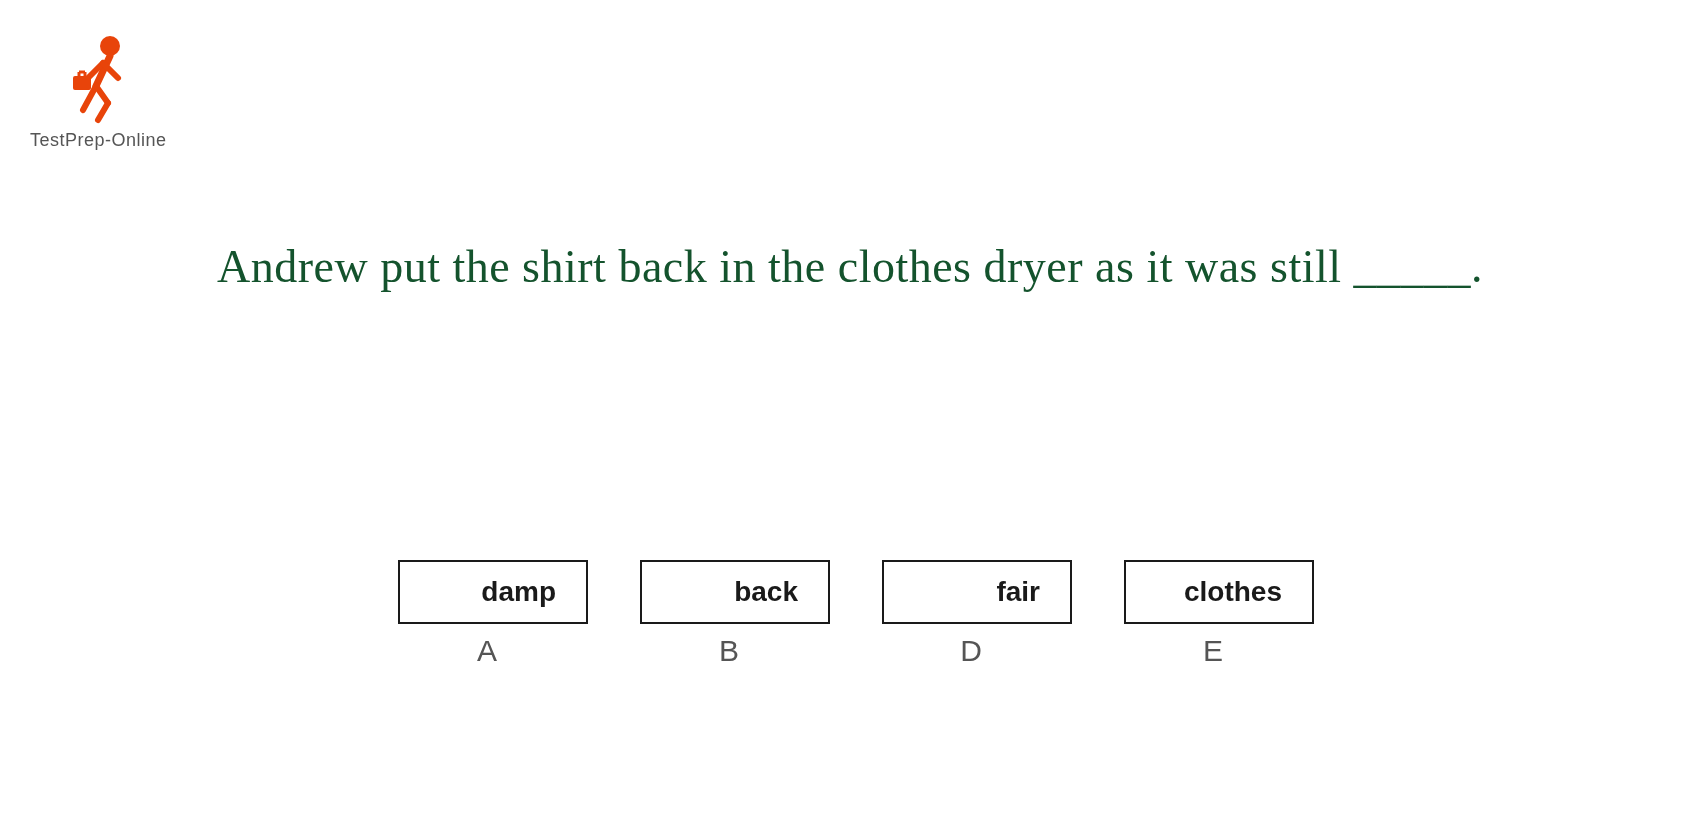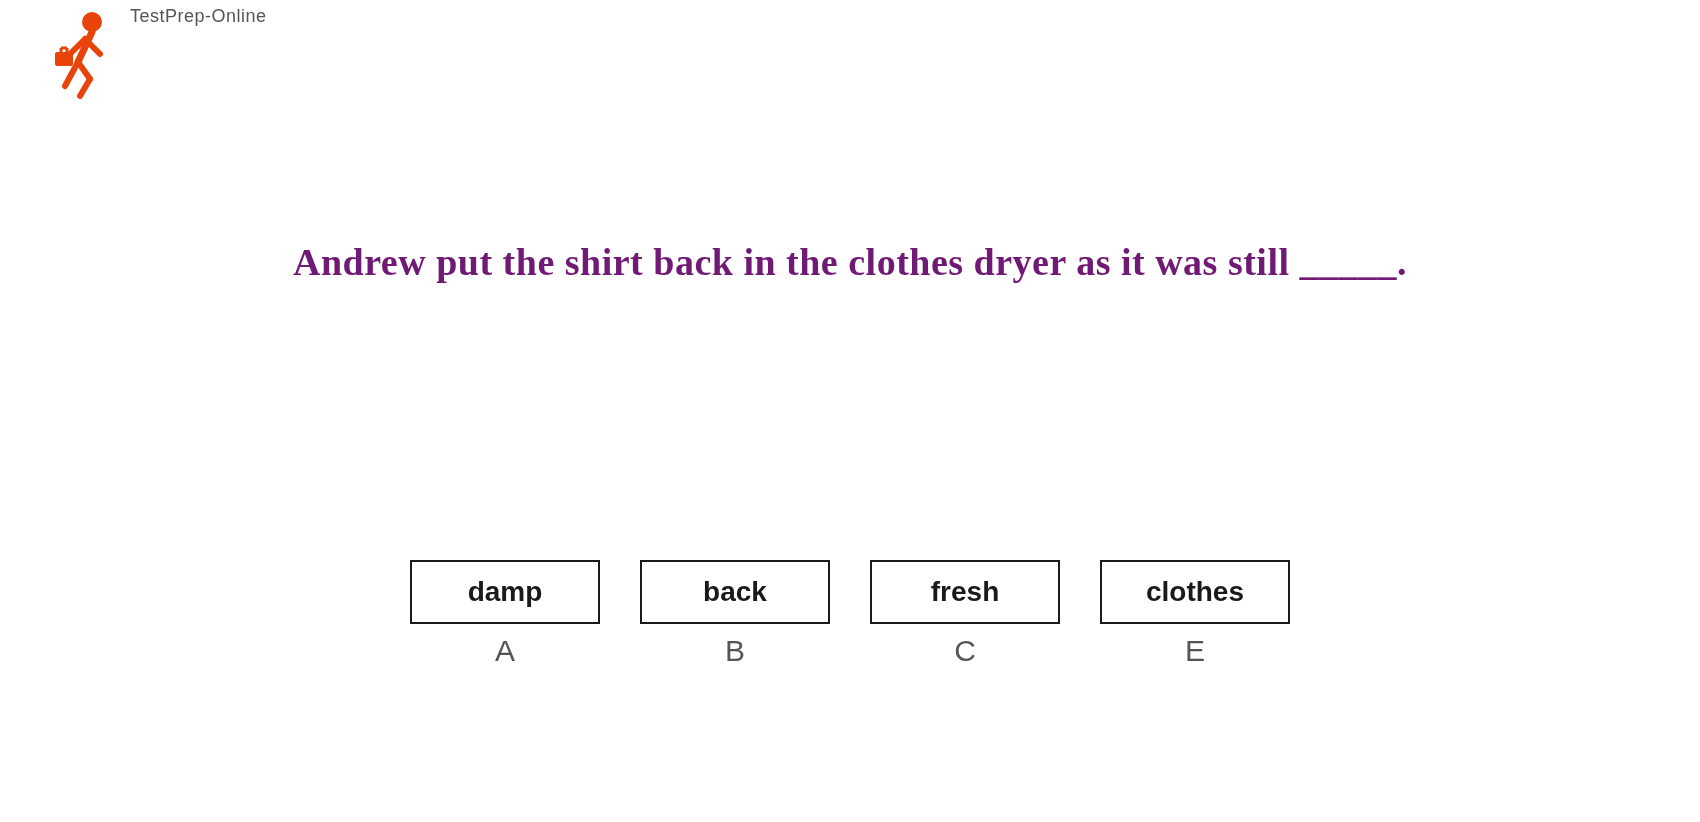--- a/index.html
+++ b/index.html
@@ -13,25 +13,25 @@
       height: 822px;
       background-color: #ffffff;
       font-family: 'Georgia', serif;
       overflow: hidden;
       position: relative;
     }
 
     
     .logo-area {
       position: absolute;
-      top: 4px;
+      top: 28px;
       left: 30px;
       display: flex;
-      flex-direction: row;
-      align-items: flex-start;
+      flex-direction: column;
+      align-items: center;
     }
 
     .logo-icon {
       width: 100px;
       height: 100px;
     }
 
     .logo-text {
       font-size: 18px;
       color: #555555;
@@ -43,24 +43,24 @@
     
     .question-area {
       position: absolute;
       top: 240px;
       left: 0;
       right: 0;
       text-align: center;
     }
 
     .question-text {
-      font-size: 38px;
-      color: #701a75;
+      font-size: 46px;
+      color: #14532d;
       font-family: 'Georgia', serif;
-      font-weight: bold;
+      font-weight: normal;
       letter-spacing: 0.5px;
     }
 
     
     .choices-area {
       position: absolute;
       top: 560px;
       left: 0;
       right: 0;
       display: flex;
@@ -73,23 +73,24 @@
       display: flex;
       flex-direction: column;
       align-items: center;
       gap: 10px;
     }
 
     .choice-box {
       border: 2.5px solid #1a1a1a;
       padding: 14px 30px;
       min-width: 190px;
-      text-align: center;
+      text-align: right;
       background: #ffffff;
       cursor: pointer;
+      margin-left: 12px;
     }
 
     .choice-word {
       font-size: 28px;
       font-weight: bold;
       color: #1a1a1a;
       font-family: Arial, sans-serif;
     }
 
     .choice-letter {
@@ -135,20 +136,20 @@
 <div class="choices-area">
 <div class="choice-item">
       <div class="choice-box"><span class="choice-word">damp</span></div>
       <span class="choice-letter">A</span>
     </div>
     <div class="choice-item">
       <div class="choice-box"><span class="choice-word">back</span></div>
       <span class="choice-letter">B</span>
     </div>
     <div class="choice-item">
-      <div class="choice-box"><span class="choice-word">fresh</span></div>
-      <span class="choice-letter">C</span>
+      <div class="choice-box"><span class="choice-word">fair</span></div>
+      <span class="choice-letter">D</span>
     </div>
     <div class="choice-item">
       <div class="choice-box"><span class="choice-word">clothes</span></div>
       <span class="choice-letter">E</span>
     </div>
   </div>
 
 </body></html>

